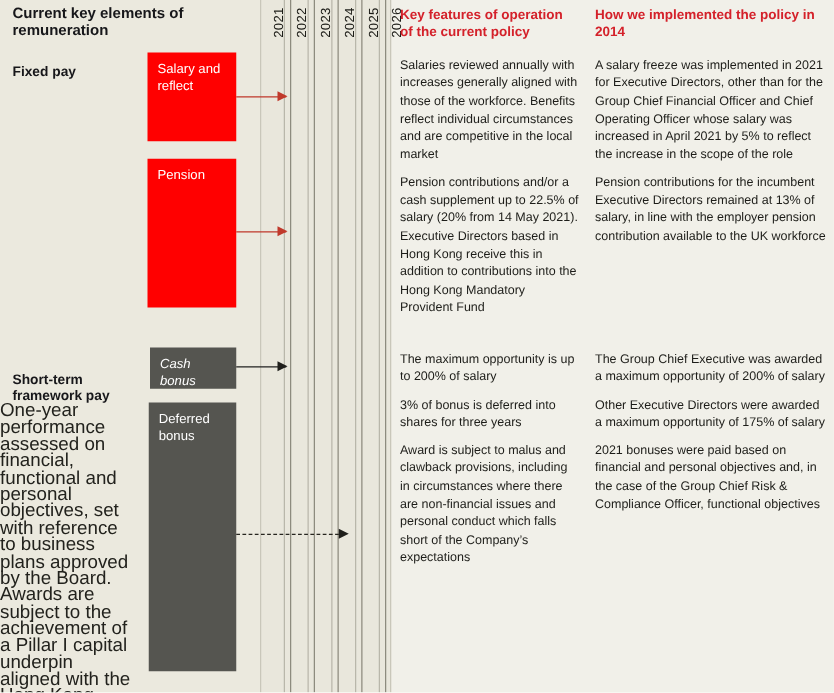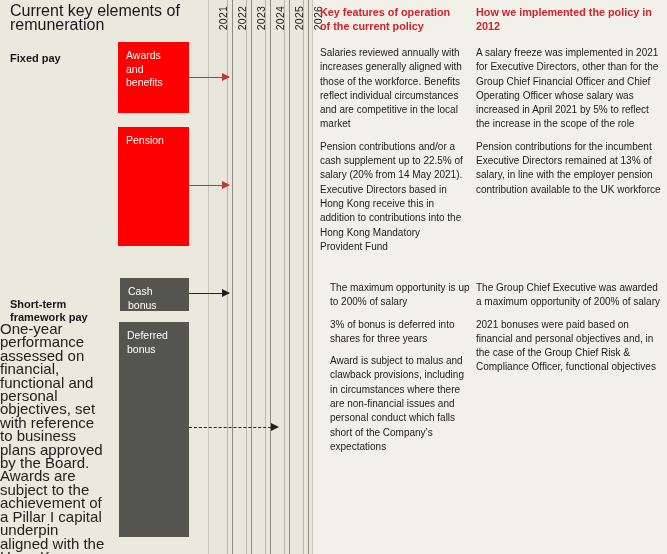--- a/index.html
+++ b/index.html
@@ -68,22 +68,22 @@
     text-align: right;
     line-height: 11px;
     white-space: nowrap;
   }
 
   
   .col-title {
     position: absolute;
     left: 10px; top: 4px;
     width: 180px;
-    font-size: 16px;
-    font-weight: normal;
+    font-size: 12px;
+    font-weight: bold;
     color: #17171a;
     line-height: 13.5px;
   }
   .row-label {
     position: absolute;
     left: 10px;
     width: 105px;
     font-size: 11px;
     font-weight: bold;
     color: #17171a;
@@ -181,61 +181,62 @@
   <div class="year" style="left:313px;">2026</div>
 
   <div class="col-title">Current key elements of remuneration</div>
 
   <div class="row-label" style="top:52px;">Fixed pay</div>
 
   <div class="row-label" style="top:298px;">Short-term framework pay</div>
   <div class="row-body" style="top:322px;">One-year performance assessed on financial, functional and personal objectives, set with reference to business plans approved by the Board. Awards are subject to the achievement of a Pillar I capital underpin aligned with the Hong Kong Insurance Authority capital framework</div>
 
   <div class="ebox red" style="left:118px; top:42px; width:71px; height:71px;">
-    <span>Awards and benefits</span>
+    <span>Salary and reflect</span>
   </div>
   <div class="arrow-line red" style="left:189px; top:77px; width:40px;"></div>
   <div class="arrow-head red" style="left:222px; top:72.5px;"></div>
 
   <div class="ebox red" style="left:118px; top:127px; width:71px; height:119px;">
     <span>Pension</span>
   </div>
   <div class="arrow-line red" style="left:189px; top:185px; width:40px;"></div>
   <div class="arrow-head red" style="left:222px; top:180.5px;"></div>
 
-  <div class="ebox grey" style="left:120px; top:278px; width:69px; height:33px;">
+  <div class="ebox grey" style="left:120px; top:278px; width:69px; height:33px;font-style:italic;">
     <span>Cash bonus</span>
   </div>
   <div class="arrow-line dark" style="left:189px; top:293px; width:40px;"></div>
   <div class="arrow-head dark" style="left:222px; top:288.5px;"></div>
 
   <div class="ebox grey" style="left:119px; top:322px; width:70px; height:215px;">
     <span>Deferred bonus</span>
   </div>
   <div class="arrow-line dashed" style="left:189px; top:427px; width:87px;"></div>
   <div class="arrow-head dark" style="left:271px; top:422.5px;"></div>
 
   <div class="rcol-head" style="left:320px; top:6px; width:140px;">Key features of operation of the current policy</div>
 
   <div class="rcol-body" style="left:320px; top:46px; width:143px;">
     <p class="para">Salaries reviewed annually with increases generally aligned with those of the workforce. Benefits reflect individual circumstances and are competitive in the local market</p>
     <p class="para">Pension contributions and/or a cash supplement up to 22.5% of salary (20% from 14 May 2021). Executive Directors based in Hong Kong receive this in addition to contributions into the Hong Kong Mandatory Provident Fund</p>
   </div>
 
-  <div class="rcol-body" style="left:330px; top:281px; width:143px;">
+  <div class="rcol-body" style="left:320px; top:281px; width:143px;">
     <p class="para">The maximum opportunity is up to 200% of salary</p>
     <p class="para">3% of bonus is deferred into shares for three years</p>
     <p class="para">Award is subject to malus and clawback provisions, including in circumstances where there are non-financial issues and personal conduct which falls short of the Company’s expectations</p>
   </div>
 
-  <div class="rcol-head" style="left:476px; top:6px; width:180px;">How we implemented the policy in 2012</div>
+  <div class="rcol-head" style="left:476px; top:6px; width:180px;">How we implemented the policy in 2014</div>
 
   <div class="rcol-body" style="left:476px; top:46px; width:186px;">
     <p class="para">A salary freeze was implemented in 2021 for Executive Directors, other than for the Group Chief Financial Officer and Chief Operating Officer whose salary was increased in April 2021 by 5% to reflect the increase in the scope of the role</p>
     <p class="para">Pension contributions for the incumbent Executive Directors remained at 13% of salary, in line with the employer pension contribution available to the UK workforce</p>
   </div>
 
   <div class="rcol-body" style="left:476px; top:281px; width:186px;">
     <p class="para">The Group Chief Executive was awarded a maximum opportunity of 200% of salary</p>
+    <p class="para">Other Executive Directors were awarded a maximum opportunity of 175% of salary</p>
     <p class="para">2021 bonuses were paid based on financial and personal objectives and, in the case of the Group Chief Risk &amp; Compliance Officer, functional objectives</p>
   </div>
 
 </div>
 
 </body></html>

